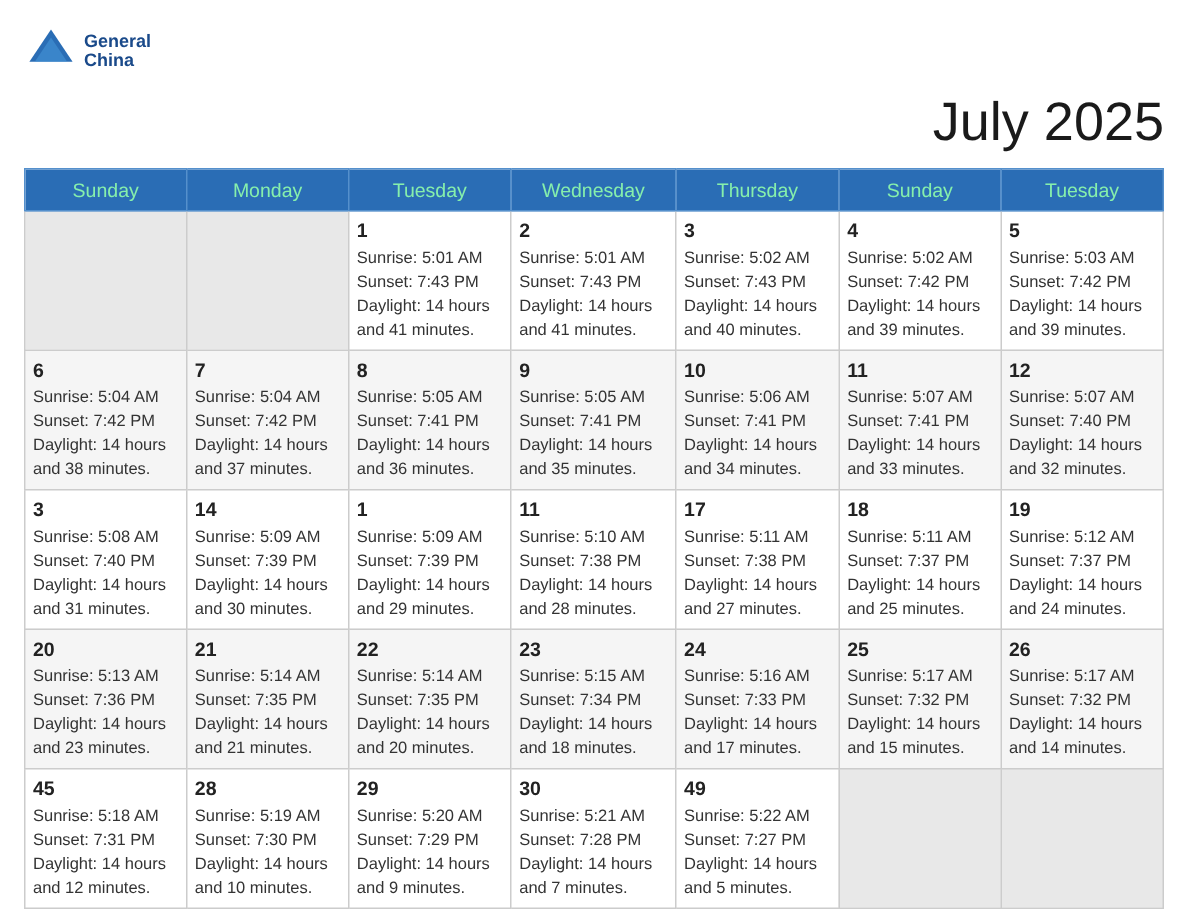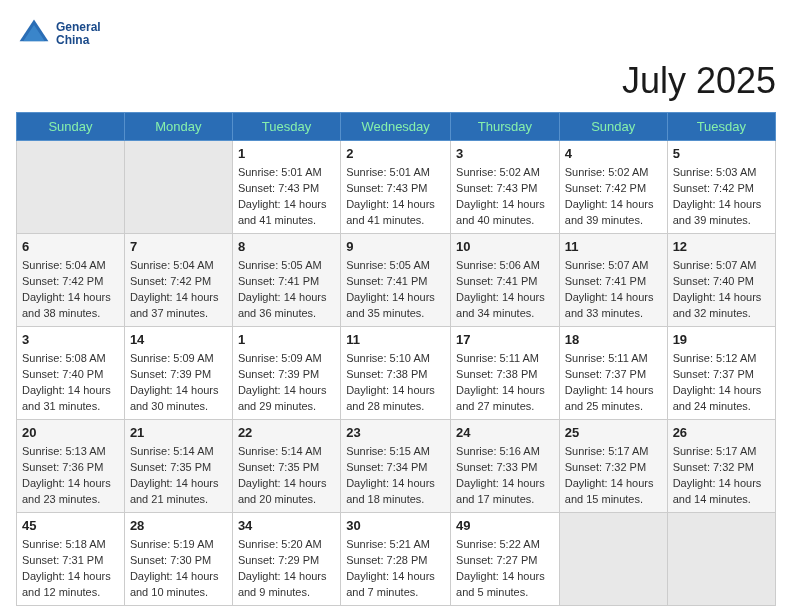--- a/index.html
+++ b/index.html
@@ -156,20 +156,20 @@
         <td><span class="day-num">21</span><span class="day-info">Sunrise: 5:14 AM<br>Sunset: 7:35 PM<br>Daylight: 14 hours and 21 minutes.</span></td>
         <td><span class="day-num">22</span><span class="day-info">Sunrise: 5:14 AM<br>Sunset: 7:35 PM<br>Daylight: 14 hours and 20 minutes.</span></td>
         <td><span class="day-num">23</span><span class="day-info">Sunrise: 5:15 AM<br>Sunset: 7:34 PM<br>Daylight: 14 hours and 18 minutes.</span></td>
         <td><span class="day-num">24</span><span class="day-info">Sunrise: 5:16 AM<br>Sunset: 7:33 PM<br>Daylight: 14 hours and 17 minutes.</span></td>
         <td><span class="day-num">25</span><span class="day-info">Sunrise: 5:17 AM<br>Sunset: 7:32 PM<br>Daylight: 14 hours and 15 minutes.</span></td>
         <td><span class="day-num">26</span><span class="day-info">Sunrise: 5:17 AM<br>Sunset: 7:32 PM<br>Daylight: 14 hours and 14 minutes.</span></td>
       </tr>
       <tr>
         <td><span class="day-num">45</span><span class="day-info">Sunrise: 5:18 AM<br>Sunset: 7:31 PM<br>Daylight: 14 hours and 12 minutes.</span></td>
         <td><span class="day-num">28</span><span class="day-info">Sunrise: 5:19 AM<br>Sunset: 7:30 PM<br>Daylight: 14 hours and 10 minutes.</span></td>
-        <td><span class="day-num">34</span><span class="day-info">Sunrise: 5:20 AM<br>Sunset: 7:29 PM<br>Daylight: 14 hours and 9 minutes.</span></td>
+        <td><span class="day-num">29</span><span class="day-info">Sunrise: 5:20 AM<br>Sunset: 7:29 PM<br>Daylight: 14 hours and 9 minutes.</span></td>
         <td><span class="day-num">30</span><span class="day-info">Sunrise: 5:21 AM<br>Sunset: 7:28 PM<br>Daylight: 14 hours and 7 minutes.</span></td>
         <td><span class="day-num">49</span><span class="day-info">Sunrise: 5:22 AM<br>Sunset: 7:27 PM<br>Daylight: 14 hours and 5 minutes.</span></td>
         <td class="empty-cell"></td>
         <td class="empty-cell"></td>
       </tr>
     </tbody>
 </table>
 
 </body></html>

